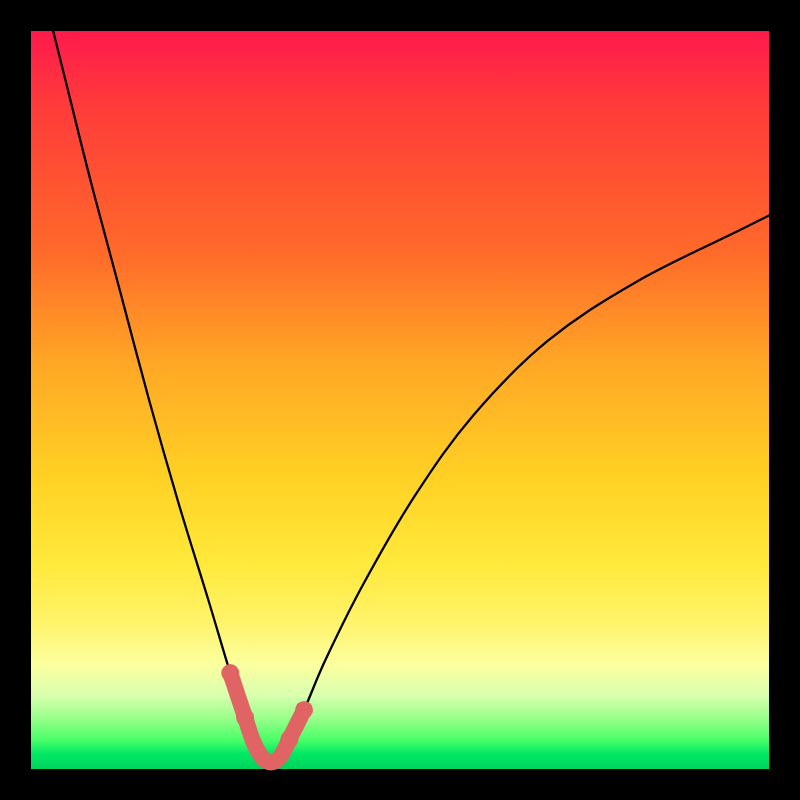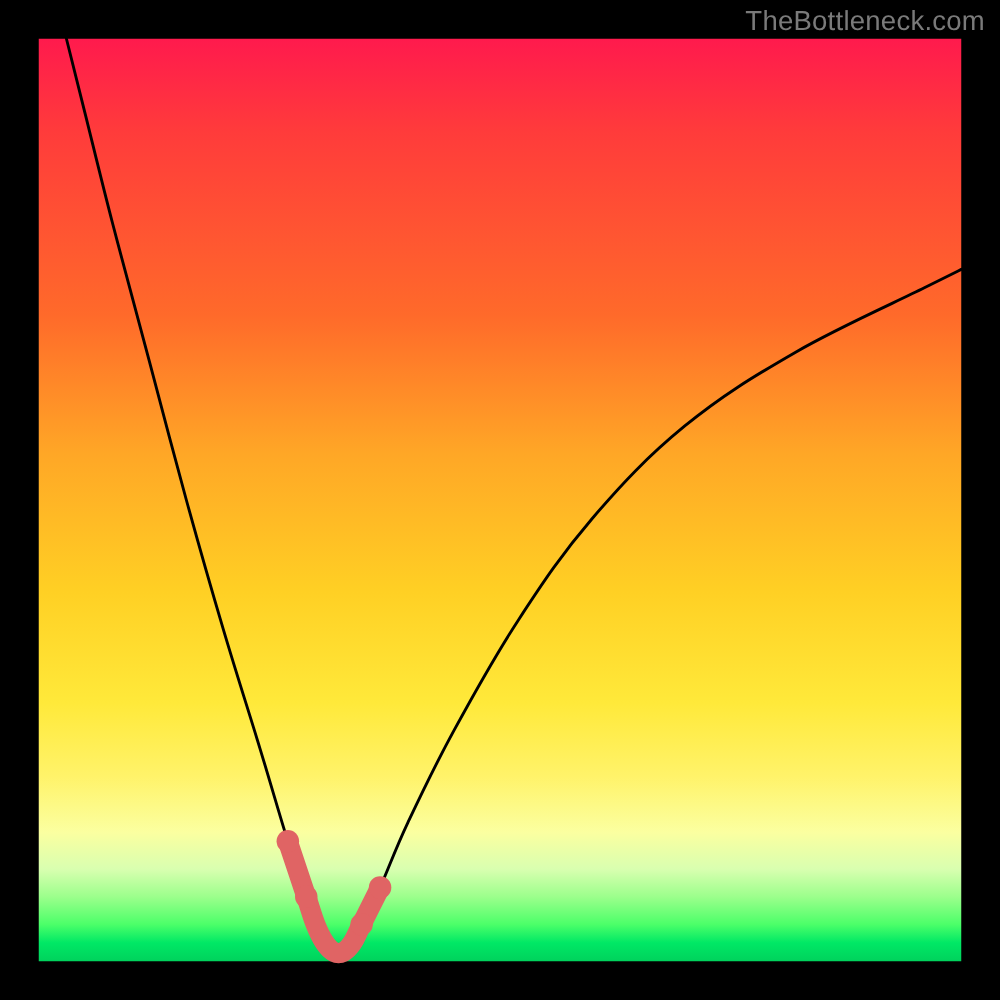--- a/index.html
+++ b/index.html
@@ -74,21 +74,20 @@
     stroke-linejoin: round;
   }
   .marker-dot {
     fill: #e06464;
   }
 </style>
 </head>
 <body>
 
 <div class="frame">
-  <div class="watermark">TheBottleneck.com</div>
 
   <div class="plot-area">
     <svg class="curve" viewBox="0 0 738 738">
       <path id="main-curve" class="curve-path" d="M 22.14 0 C 24.7968 10.627199999999993, 30.258 32.471999999999966, 36.9 59.039999999999964 C 43.542 85.60799999999996, 49.7412 111.73320000000001, 59.04 147.60000000000002 C 68.33879999999999 183.46680000000003, 77.9328 218.448, 88.56 258.3 C 99.1872 298.152, 107.4528 330.4764, 118.08 369 C 128.7072 407.5236, 136.9728 436.4532, 147.6 472.32 C 158.22719999999998 508.1868, 167.8212 537.7068, 177.12 568.26 C 186.4188 598.8131999999999, 192.61800000000002 620.8055999999999, 199.26000000000002 642.06 C 205.90200000000002 663.3144, 210.0348 674.3844, 214.01999999999998 686.34 C 218.00519999999997 698.2956, 218.7432 701.838, 221.4 708.48 C 224.0568 715.1220000000001, 226.1232 719.2548, 228.78 723.24 C 231.4368 727.2252, 233.5032 729.2916, 236.16 730.62 C 238.8168 731.9484, 240.88320000000002 731.9484, 243.54000000000002 730.62 C 246.19680000000002 729.2916, 248.2632 727.2252, 250.92000000000002 723.24 C 253.57680000000002 719.2548, 254.31480000000002 716.4504000000001, 258.3 708.48 C 262.28520000000003 700.5096, 266.418 693.5724, 273.06 678.96 C 279.702 664.3476, 284.5728 649.8828, 295.2 627.3 C 305.8272 604.7171999999999, 316.1592 582.7248, 332.1 553.5 C 348.04080000000005 524.2752, 363.834 495.4932, 383.76 464.94 C 403.686 434.3868, 418.8888 411.65639999999996, 442.8 383.76 C 466.7112 355.8636, 487.3752 333.87120000000004, 516.6 309.96000000000004 C 545.8248 286.0488, 570.6216 270.84599999999995, 605.16 250.91999999999996 C 639.6984 230.99399999999994, 684.5688 211.2156, 708.48 199.26 C 732.3912 187.3044, 732.6864 187.1568, 738 184.5"></path>
       <path id="marker-curve" class="marker-path" d="M 199.26000000000002 642.06 C 201.91680000000002 650.0304, 210.0348 674.3844, 214.01999999999998 686.34 C 218.00519999999997 698.2956, 218.7432 701.838, 221.4 708.48 C 224.0568 715.1220000000001, 226.1232 719.2548, 228.78 723.24 C 231.4368 727.2252, 233.5032 729.2916, 236.16 730.62 C 238.8168 731.9484, 240.88320000000002 731.9484, 243.54000000000002 730.62 C 246.19680000000002 729.2916, 248.2632 727.2252, 250.92000000000002 723.24 C 253.57680000000002 719.2548, 254.31480000000002 716.4504000000001, 258.3 708.48 C 262.28520000000003 700.5096, 270.4032 684.2736, 273.06 678.96"></path>
       <g id="marker-dots">
           <circle cx="199.26000000000002" cy="642.06" r="9" class="marker-dot"></circle>
           <circle cx="214.01999999999998" cy="686.34" r="9" class="marker-dot"></circle>
           <circle cx="258.3" cy="708.48" r="9" class="marker-dot"></circle>
           <circle cx="273.06" cy="678.96" r="9" class="marker-dot"></circle>

